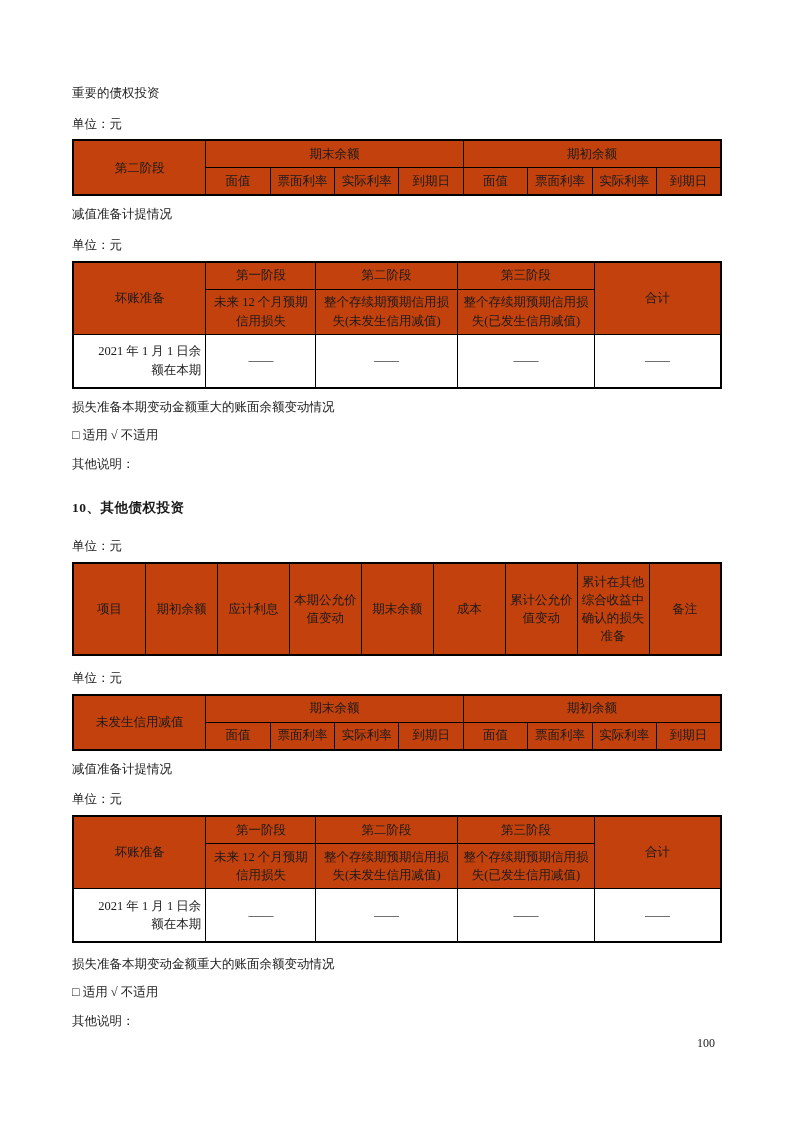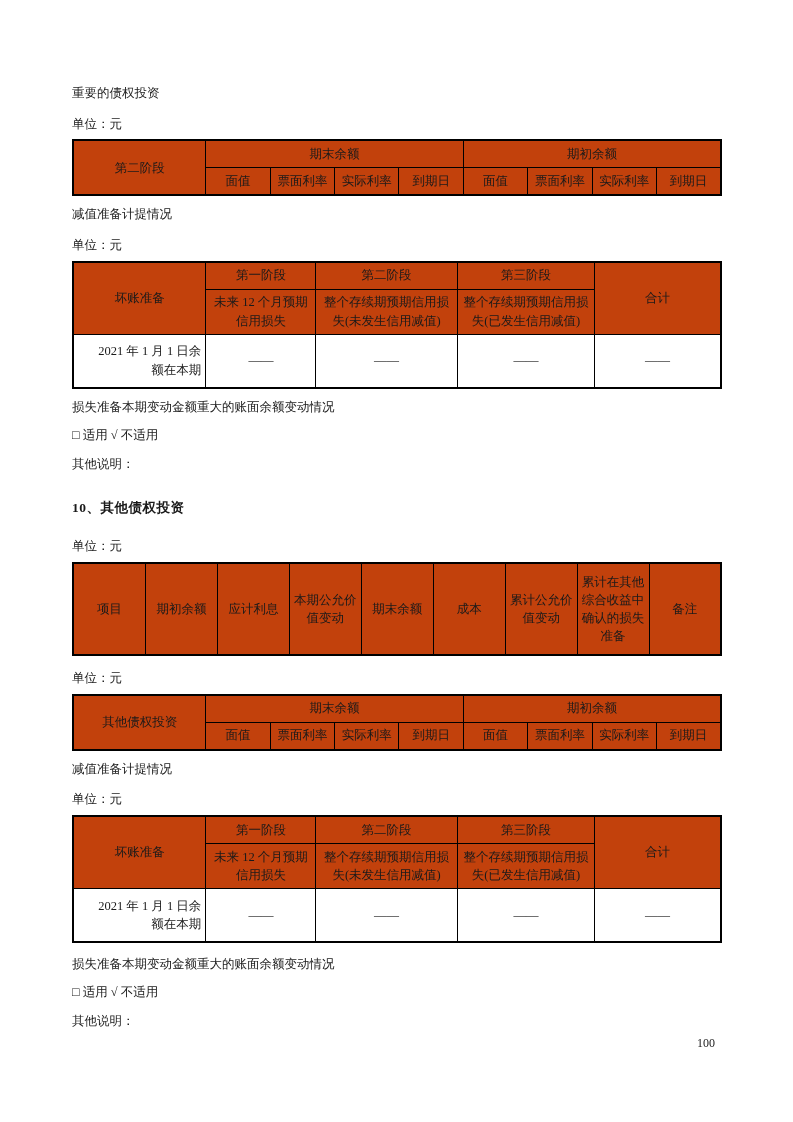--- a/index.html
+++ b/index.html
@@ -166,21 +166,21 @@
         <col style="width:9.94%">
         <col style="width:9.94%">
         <col style="width:9.94%">
         <col style="width:9.94%">
         <col style="width:9.94%">
         <col style="width:9.94%">
         <col style="width:9.94%">
       </colgroup>
     <tbody>
         <tr class="r26">
-      <td class="th" rowspan="2">其他债权投资</td>
+      <td class="th" rowspan="2">未发生信用减值</td>
       <td class="th" colspan="4">期末余额</td>
       <td class="th" colspan="4">期初余额</td>
     </tr>
     <tr class="r26">
       <td class="th">面值</td>
       <td class="th">票面利率</td>
       <td class="th">实际利率</td>
       <td class="th">到期日</td>
       <td class="th">面值</td>
       <td class="th">票面利率</td>

